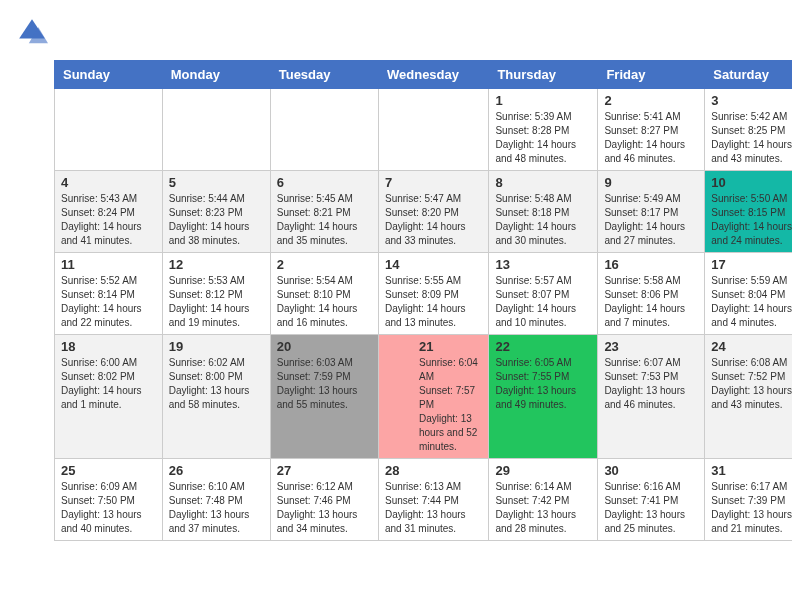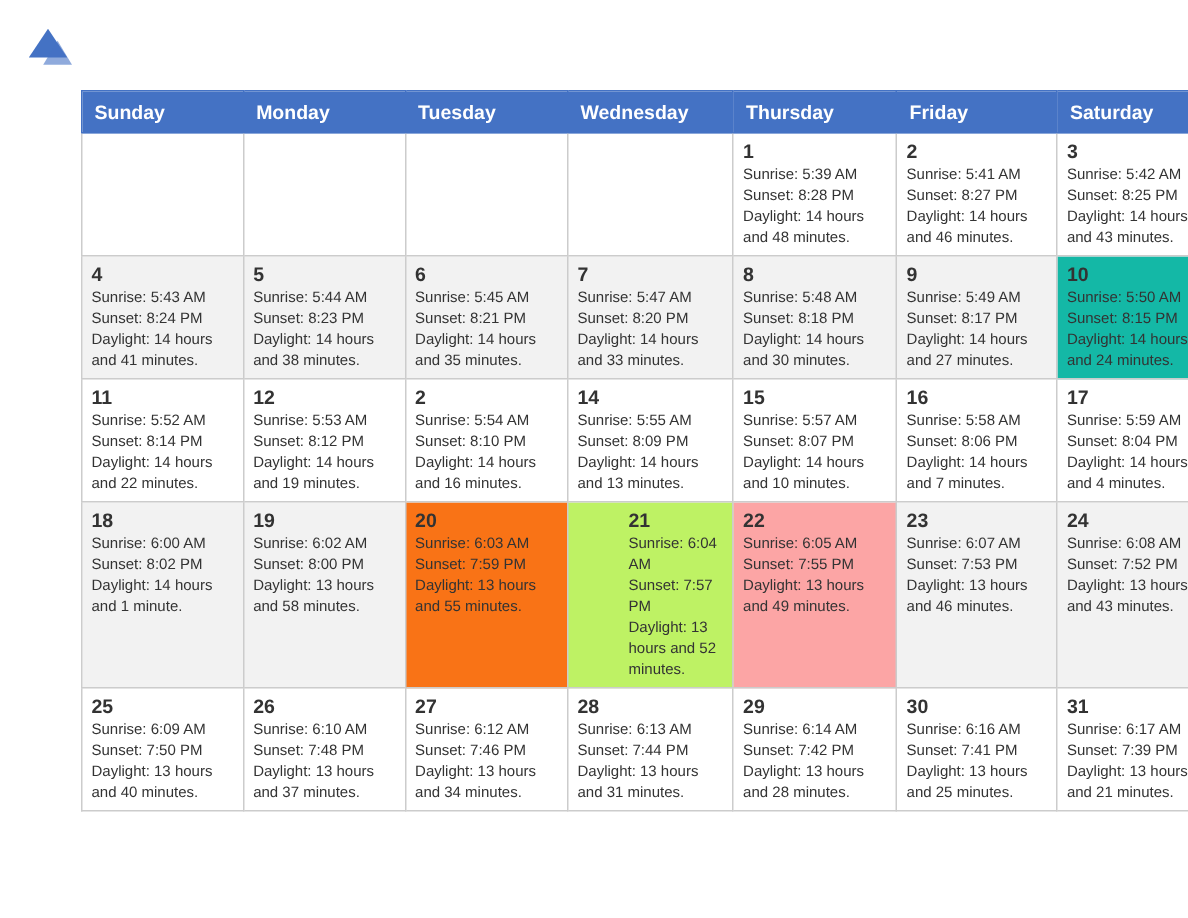--- a/index.html
+++ b/index.html
@@ -212,21 +212,21 @@
 Sunset: 8:10 PM
 Daylight: 14 hours and 16 minutes.</div>
         </td>
         <td>
           <span class="day-num">14</span>
           <div class="cell-content" style="white-space: pre-line;">Sunrise: 5:55 AM
 Sunset: 8:09 PM
 Daylight: 14 hours and 13 minutes.</div>
         </td>
         <td>
-          <span class="day-num">15</span>
+          <span class="day-num">13</span>
           <div class="cell-content" style="white-space: pre-line;">Sunrise: 5:57 AM
 Sunset: 8:07 PM
 Daylight: 14 hours and 10 minutes.</div>
         </td>
         <td>
           <span class="day-num">16</span>
           <div class="cell-content" style="white-space: pre-line;">Sunrise: 5:58 AM
 Sunset: 8:06 PM
 Daylight: 14 hours and 7 minutes.</div>
         </td>
@@ -243,33 +243,33 @@
           <div class="cell-content" style="white-space: pre-line;">Sunrise: 6:00 AM
 Sunset: 8:02 PM
 Daylight: 14 hours and 1 minute.</div>
         </td>
         <td style="background: rgb(242, 242, 242);">
           <span class="day-num">19</span>
           <div class="cell-content" style="white-space: pre-line;">Sunrise: 6:02 AM
 Sunset: 8:00 PM
 Daylight: 13 hours and 58 minutes.</div>
         </td>
-        <td style="background: #f97316;">
+        <td style="background: #a3a3a3;">
           <span class="day-num">20</span>
           <div class="cell-content" style="white-space: pre-line;">Sunrise: 6:03 AM
 Sunset: 7:59 PM
 Daylight: 13 hours and 55 minutes.</div>
         </td>
-        <td style="background: #bef264; padding-left: 40px;">
+        <td style="background: #fca5a5; padding-left: 40px;">
           <span class="day-num">21</span>
           <div class="cell-content" style="white-space: pre-line;">Sunrise: 6:04 AM
 Sunset: 7:57 PM
 Daylight: 13 hours and 52 minutes.</div>
         </td>
-        <td style="background: #fca5a5;">
+        <td style="background: #22c55e;">
           <span class="day-num">22</span>
           <div class="cell-content" style="white-space: pre-line;">Sunrise: 6:05 AM
 Sunset: 7:55 PM
 Daylight: 13 hours and 49 minutes.</div>
         </td>
         <td style="background: rgb(242, 242, 242);">
           <span class="day-num">23</span>
           <div class="cell-content" style="white-space: pre-line;">Sunrise: 6:07 AM
 Sunset: 7:53 PM
 Daylight: 13 hours and 46 minutes.</div>

